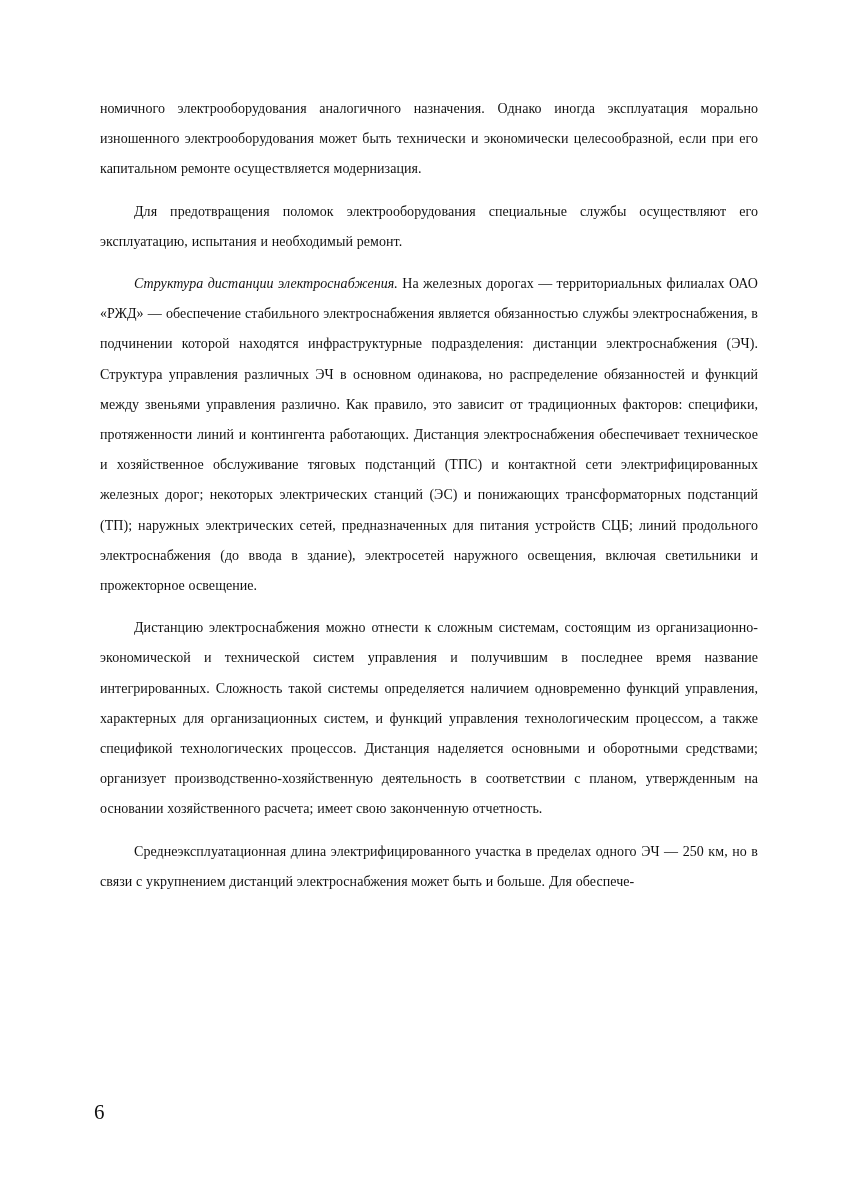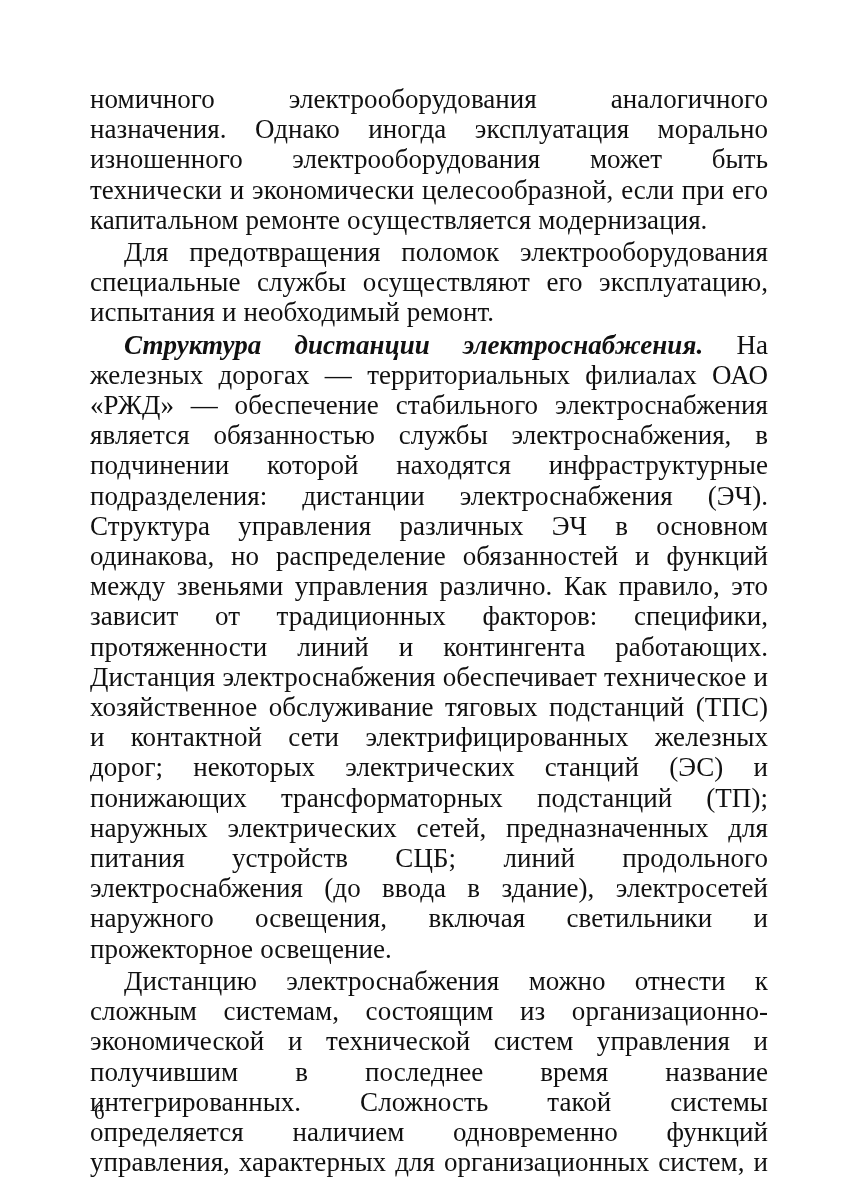--- a/index.html
+++ b/index.html
@@ -22,34 +22,34 @@
     height: 1182px;
     background: #ffffff;
   }
   .textblock {
     position: absolute;
     left: 88px;
     top: 82px;
     width: 682px;
   }
   p {
-    margin: 2px;
-    font-size: 27px;
+    margin: 12px;
+    font-size: 14px;
     line-height: 30.2px;
     text-align: justify;
     text-justify: inter-word;
     hyphens: manual;
     letter-spacing: 0.05px;
     word-spacing: 0.2px;
   }
   p.indent {
     text-indent: 34px;
   }
   .run-in {
-    font-weight: bold;
+    font-weight: normal;
     font-style: italic;
   }
   .ital {
   }
   .folio {
     position: absolute;
     left: 94px;
     top: 1100px;
     font-size: 21px;
     font-family: "Liberation Serif", serif;
@@ -58,15 +58,16 @@
 </style>
 </head>
 <body>
 
 <div class="page">
   <div class="textblock" id="textblock">
       <p><span>номичного электрооборудования аналогичного назначения. Однако иногда эксплуатация морально изношенного электрооборудования может быть технически и экономически целесообразной, если при его капитальном ремонте осуществляется модернизация.</span></p>
       <p class="indent"><span>Для предотвращения поломок электрооборудования специальные службы осуществляют его эксплуатацию, испытания и необходимый ремонт.</span></p>
       <p class="indent"><span class="run-in">Структура дистанции электроснабжения.</span><span> На железных дорогах — территориальных филиалах ОАО «РЖД» — обеспечение стабильного электроснабжения является обязанностью </span><span class="ital">службы электроснабжения</span><span>, в подчинении которой находятся инфраструктурные подразделения: дистанции электроснабжения (ЭЧ). Структура управления различных ЭЧ в основном одинакова, но распределение обязанностей и функций между звеньями управления различно. Как правило, это зависит от традиционных факторов: специфики, протяженности линий и контингента работающих. Дистанция электроснабжения обеспечивает техническое и хозяйственное обслуживание тяговых подстанций (ТПС) и контактной сети электрифицированных железных дорог; некоторых электрических станций (ЭС) и понижающих трансформаторных подстанций (ТП); наружных электрических сетей, предназначенных для питания устройств СЦБ; линий продольного электроснабжения (до ввода в здание), электросетей наружного освещения, включая светильники и прожекторное освещение.</span></p>
       <p class="indent"><span>Дистанцию электроснабжения можно отнести к сложным системам, состоящим из организационно-экономической и технической систем управления и получившим в последнее время название интегрированных. Сложность такой системы определяется наличием одновременно функций управления, характерных для организационных систем, и функций управления технологическим процессом, а также спецификой технологических процессов. Дистанция наделяется основными и оборотными средствами; организует производственно-хозяйственную деятельность в соответствии с планом, утвержденным на основании хозяйственного расчета; имеет свою законченную отчетность.</span></p>
+      <p class="indent"><span>Среднеэксплуатационная длина электрифицированного участка в пределах одного ЭЧ — 250 км, но в связи с укрупнением дистанций электроснабжения может быть и больше. Для обеспече-</span></p>
     </div>
   <div class="folio">6</div>
 </div>
 
 </body></html>

